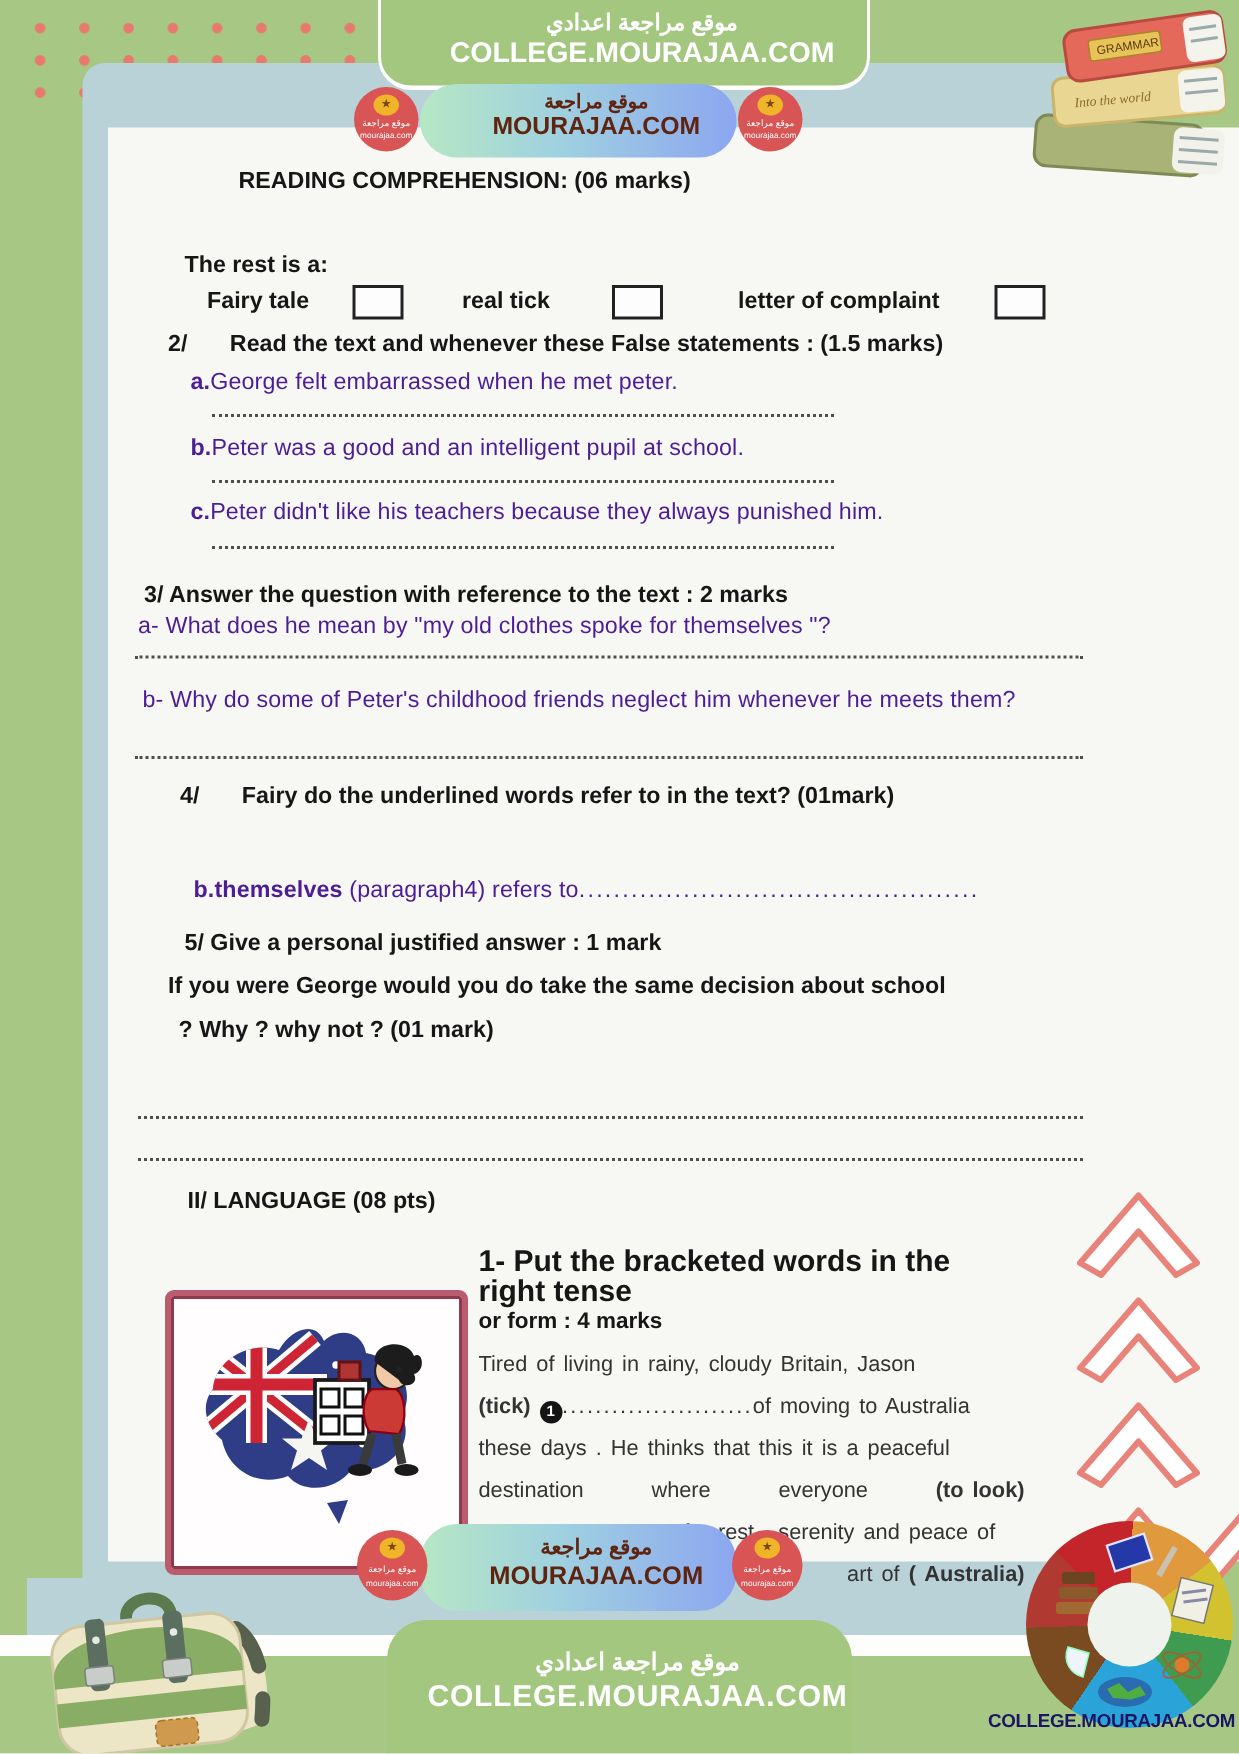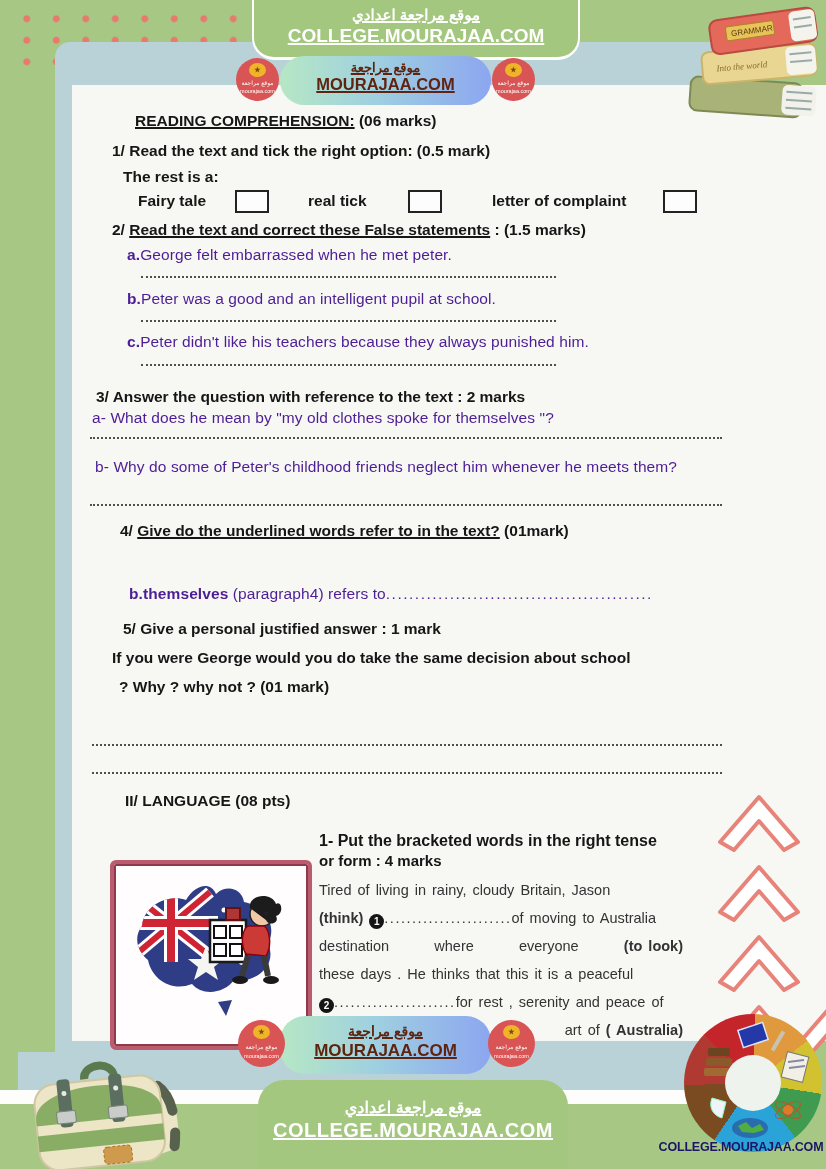--- a/index.html
+++ b/index.html
@@ -1,20 +1,20 @@
 <!DOCTYPE html>
 <html><head>
 <meta charset="utf-8">
 <style>
   html,body{margin:0;padding:0;}
   .stage{position:relative;width:826px;height:1169px;overflow:hidden;
          background:#a6c884;font-family:"Liberation Sans",sans-serif;}
   .abs{position:absolute;}
   .b{font-weight:bold;}
-  .u{text-decoration:underline;text-decoration-thickness:2px;}
+  .u{text-decoration-thickness:2px;margin-left:24px;}
 
   
   .dots{left:8px;top:4px;width:238px;height:64px;
         background-image:radial-gradient(circle,#e8796d 3.2px,rgba(0,0,0,0) 3.8px);
         background-size:29.5px 21.5px;background-position:4px 4px;}
   .page-blue{left:55px;top:42px;width:690px;height:1020px;background:#b9d2d8;border-radius:15px 15px 4px 4px;}
   .blue-band{left:18px;top:1052px;width:727px;height:38px;background:#b9d2d8;}
   .white-band{left:0;top:1090px;width:745px;height:14px;background:#fdfdfb;}
   .white-stripe{left:739px;top:779px;width:38px;height:300px;background:#fdfdfb;}
 
@@ -67,46 +67,45 @@
   <div class="abs dots"></div>
   <div class="abs page-blue"></div>
   <div class="abs blue-band"></div>
   <div class="abs white-band"></div>
   <div class="abs white-stripe"></div>
 
   <div class="abs paper">
 
     <div class="abs b" style="left:63px;top:27px"><span class="u">READING COMPREHENSION:</span><span> (06 marks)</span></div>
 
-    <div class="abs b" style="left:40px;top:57px">1/ Read the text and tick the right option: (0.5 mark)</div>
     <div class="abs b" style="left:51px;top:83px">The rest is a:</div>
 
     <div class="abs b" style="left:66px;top:107px">Fairy tale</div>
     <div class="cb" style="left:163px;top:105px"></div>
     <div class="abs b" style="left:236px;top:107px">real tick</div>
     <div class="cb" style="left:336px;top:105px"></div>
     <div class="abs b" style="left:420px;top:107px">letter of complaint</div>
     <div class="cb" style="left:591px;top:105px"></div>
 
-    <div class="abs b" style="left:40px;top:136px"><span>2/ </span><span class="u">Read the text and correct these False statements</span><span> : (1.5 marks)</span></div>
+    <div class="abs b" style="left:40px;top:136px"><span>2/ </span><span class="u">Read the text and whenever these False statements</span><span> : (1.5 marks)</span></div>
 
     <div class="abs itm" style="left:55px;top:161px"><span class="b">a.</span><span>George  felt embarrassed when he met peter.</span></div>
     <div class="dl" style="left:69px;top:191px;width:415px"></div>
     <div class="abs itm" style="left:55px;top:205px"><span class="b">b.</span><span>Peter was a good and an intelligent pupil at school.</span></div>
     <div class="dl" style="left:69px;top:235px;width:415px"></div>
     <div class="abs itm" style="left:55px;top:248px"><span class="b">c.</span><span>Peter didn't like his teachers because they always punished him.</span></div>
     <div class="dl" style="left:69px;top:279px;width:415px"></div>
 
     <div class="abs b" style="left:24px;top:303px">3/ Answer the question with reference to the text : 2 marks</div>
     <div class="abs itm" style="left:20px;top:324px">a- What does he mean by "my old clothes spoke for themselves "?</div>
     <div class="dl" style="left:18px;top:352px;width:632px"></div>
     <div class="abs itm" style="left:23px;top:373px;width:606px">b- Why do some of Peter's childhood friends neglect him whenever he meets them?</div>
     <div class="dl" style="left:18px;top:419px;width:632px"></div>
 
-    <div class="abs b" style="left:48px;top:437px"><span>4/ </span><span class="u">Give do the underlined words refer to in the text?</span><span> (01mark)</span></div>
+    <div class="abs b" style="left:48px;top:437px"><span>4/ </span><span class="u">Fairy do the underlined words refer to in the text?</span><span> (01mark)</span></div>
     <div class="abs itm" style="left:57px;top:500px"><span class="b">b.themselves</span><span>  (paragraph4) refers to</span><span class="dotsp">..............................................</span></div>
 
     <div class="abs b" style="left:51px;top:535px">5/ Give a personal justified answer : 1 mark</div>
     <div class="abs b" style="left:40px;top:564px">If you were George would you do take the same decision about school</div>
     <div class="abs b" style="left:47px;top:593px">? Why ? why not ? (01 mark)</div>
     <div class="dl" style="left:20px;top:659px;width:630px"></div>
     <div class="dl" style="left:20px;top:687px;width:630px"></div>
 
     <div class="abs b" style="left:53px;top:707px">II/  LANGUAGE (08 pts)</div>
 
@@ -144,32 +143,32 @@
         <path d="M136,44 C134,30 158,28 162,40 C168,36 170,50 162,52 C166,60 154,62 152,56" fill="#1c1c1c"></path>
         <circle cx="152" cy="49" r="2" fill="#222"></circle>
         <path d="M134,62 C128,66 126,80 132,90 L152,92 C158,82 156,66 150,62 Z" fill="#cc3a35" stroke="#801" stroke-width="1.5"></path>
         <path d="M134,92 L128,112 M150,92 L154,112" stroke="#3a3a3a" stroke-width="6"></path>
         <ellipse cx="126" cy="116" rx="8" ry="4" fill="#1a1a1a"></ellipse>
         <ellipse cx="157" cy="116" rx="8" ry="4" fill="#1a1a1a"></ellipse>
       </svg>
     </div>
 
     <div class="abs" style="left:247px;top:746px;width:364px">
-      <div class="b" style="font-size:16px;line-height:20px">1- Put the bracketed words in the right tense</div>
+      <div class="b" style="font-size:20px;line-height:20px">1- Put the bracketed words in the right tense</div>
       <div class="b" style="font-size:15px;line-height:20px">or form : 4 marks</div>
       <div style="margin-top:5px">
         <div class="lang-line">Tired of living in rainy, cloudy Britain, Jason</div>
-        <div class="lang-line"><span class="b">(think)</span> <span class="nb">1</span><span class="dotsp">.......................</span><span>of moving to Australia</span></div>
+        <div class="lang-line"><span class="b">(tick)</span> <span class="nb">1</span><span class="dotsp">.......................</span><span>of moving to Australia</span></div>
+        <div class="lang-line">these days . He thinks that this it is a peaceful</div>
         <div class="lang-line" style="display:flex;justify-content:space-between">
             <span>destination</span>
             <span>where</span>
             <span>everyone</span>
             <span class="b">(to look)</span>
           </div>
-        <div class="lang-line">these days . He thinks that this it is a peaceful</div>
         <div class="lang-line"><span class="nb">2</span><span class="dotsp">......................</span><span>for rest , serenity and peace of</span></div>
         <div class="lang-line" style="text-align:right"><span>art of </span><span class="b">( Australia)</span></div>
       </div>
     </div>
   </div>
 
   <svg class="chev" style="left:716px;top:788px" viewBox="0 0 86 64">
       <polygon points="4,54 43,9 82,54 68,62 43,33 18,62" fill="#ffffff" stroke="#e8837a" stroke-width="4" stroke-linejoin="round"></polygon>
     </svg>
   <svg class="chev" style="left:716px;top:858px" viewBox="0 0 86 64">

